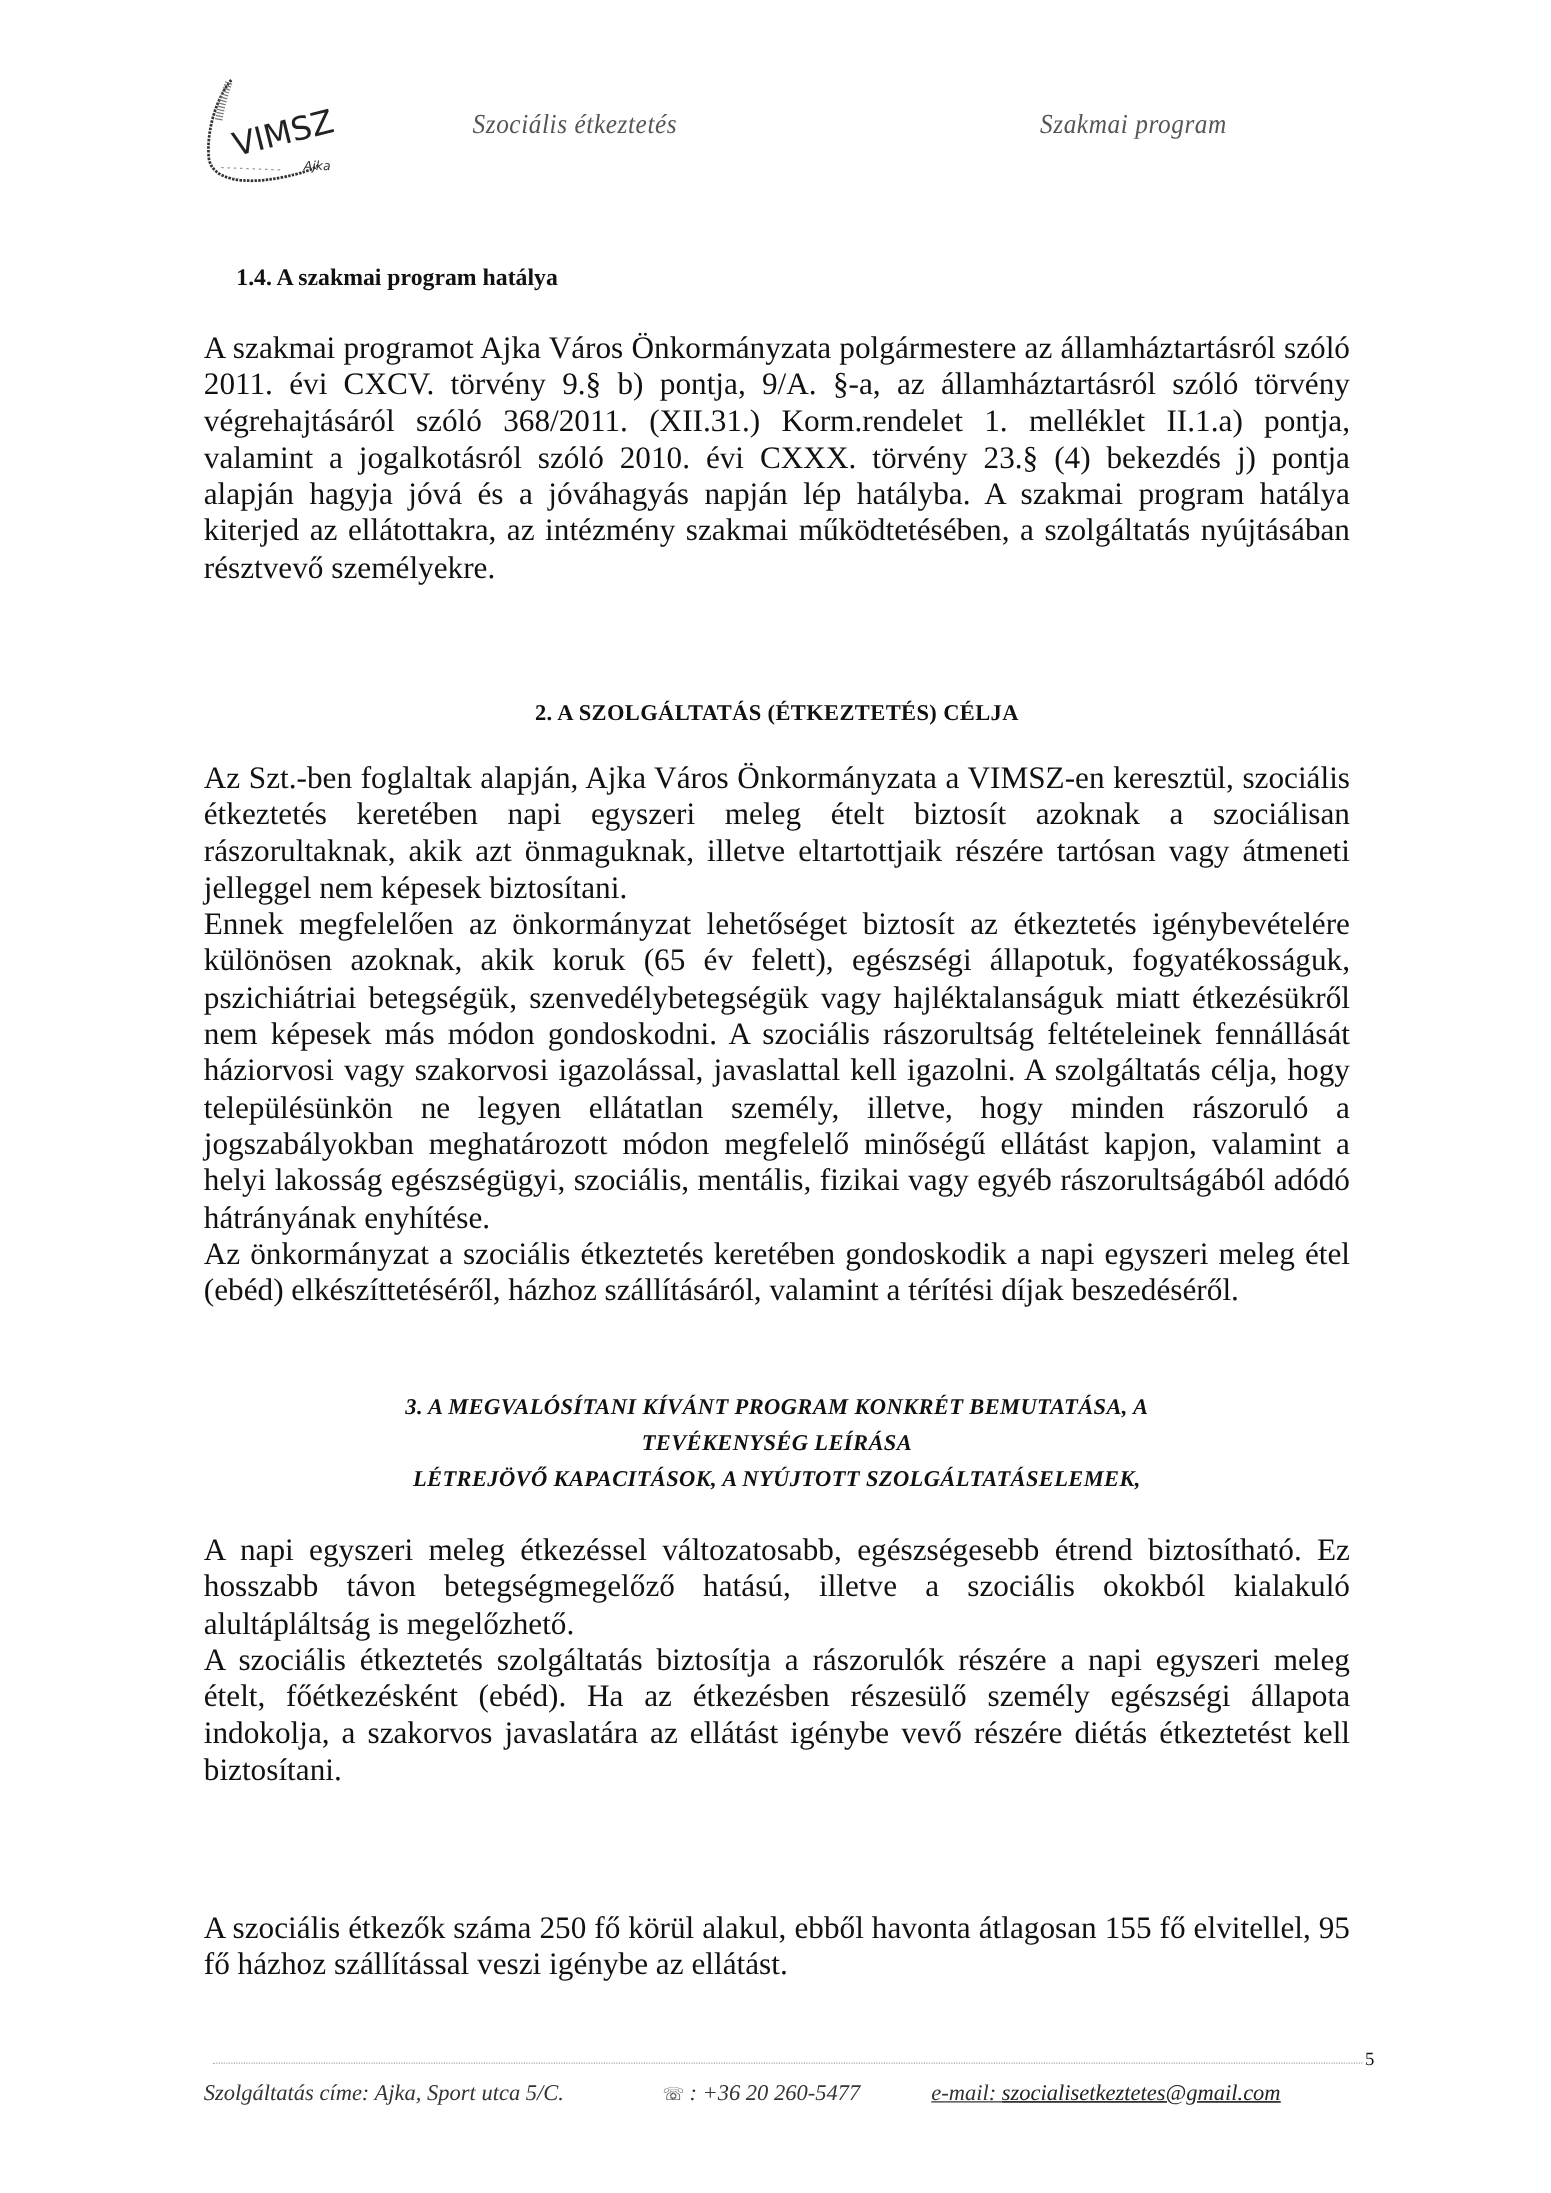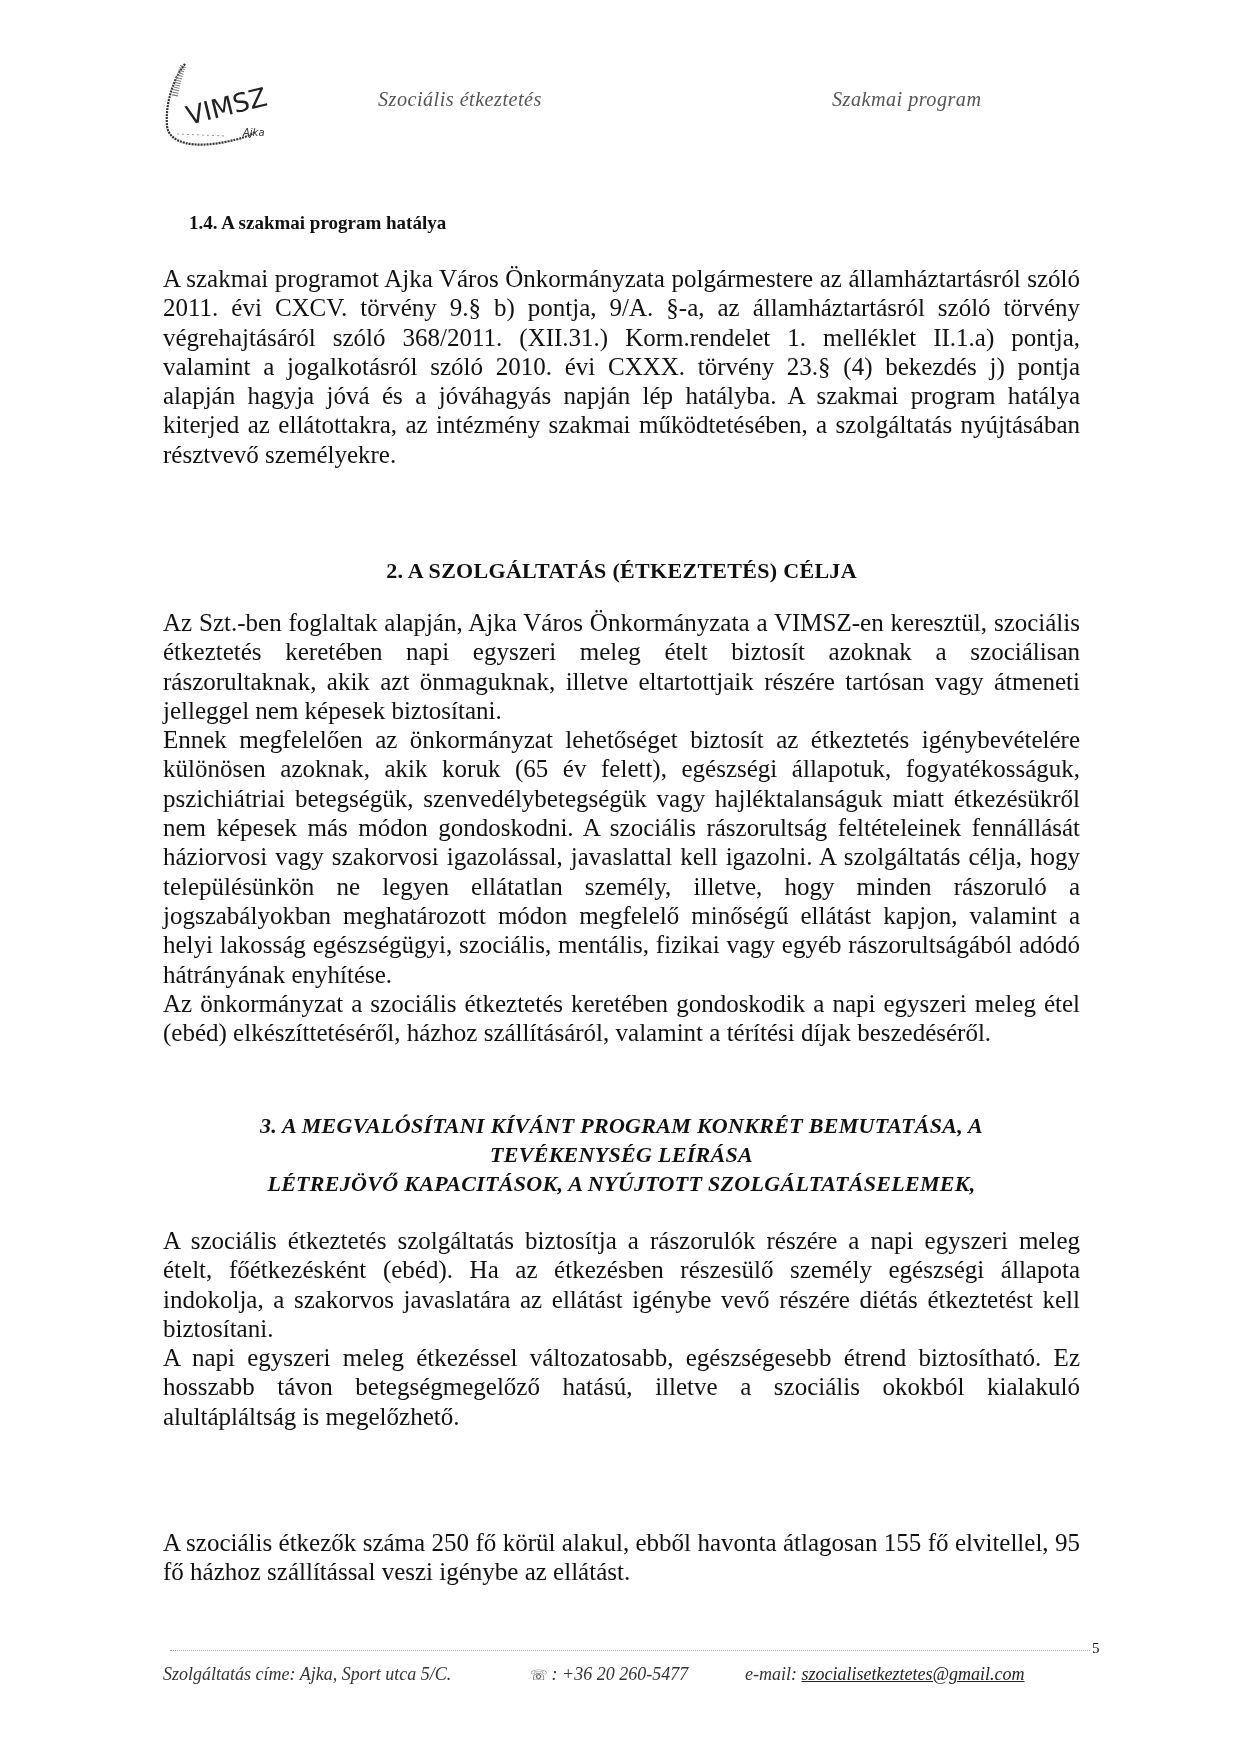--- a/index.html
+++ b/index.html
@@ -5,31 +5,31 @@
     html, body { margin: 0; padding: 0; background: #ffffff; }
     body { width: 1241px; height: 1754px; position: relative; overflow: hidden; color: #111; font-family: "Liberation Serif", "DejaVu Serif", serif; }
 
     .header { position: absolute; top: 48px; left: 0; width: 1241px; height: 110px; }
     .logo { position: absolute; left: 155px; top: 8px; width: 130px; height: 100px; }
     .header-center { position: absolute; left: 378px; top: 38px; font-style: italic; font-size: 22px; color: #555; letter-spacing: 0.5px; transform: scaleX(0.92); transform-origin: left; }
     .header-right { position: absolute; left: 832px; top: 38px; font-style: italic; font-size: 22px; color: #555; letter-spacing: 0.5px; transform: scaleX(0.92); transform-origin: left; }
 
     .content { position: absolute; left: 163px; top: 0; width: 917px; }
     .sub-heading { position: absolute; left: 26px; top: 212px; font-weight: bold; font-size: 19px; white-space: nowrap; }
-    .section-heading { position: absolute; left: 0; width: 917px; text-align: center; font-weight: bold; font-size: 22px; line-height: 29px; letter-spacing: 0.3px; }
+    .section-heading { position: absolute; left: 0; width: 917px; text-align: center; font-weight: bold; font-size: 18px; line-height: 29px; letter-spacing: 0.3px; }
     .para { position: absolute; left: 0; width: 917px; font-size: 25px; line-height: 29.3px; text-align: justify; }
     .para p { margin: 0; }
 
     .footer-rule { position: absolute; left: 170px; top: 1650px; width: 920px; border-top: 1px dotted #aaa; }
     .page-number { position: absolute; left: 1092px; top: 1640px; font-size: 15px; }
     .footer { position: absolute; top: 1664px; left: 0; width: 1241px; font-style: italic; font-size: 18px; color: #333; }
     .footer-address { position: absolute; left: 163px; }
     .footer-phone { position: absolute; left: 530px; }
     .footer-phone .phone-icon { font-style: normal; font-size: 14px; margin-right: 4px; }
-    .footer-email { position: absolute; left: 745px; }
+    .footer-email { position: absolute; left: 745px; text-decoration: underline; }
     .footer-email a { color: #222; text-decoration: underline; }
   </style>
 </head>
 <body>
 
 <div class="header">
   <div class="logo">
     <svg width="130" height="100" viewBox="0 0 130 100">
       <path d="M30 8 C 20 20, 10 45, 12 70 C 14 88, 40 92, 70 86 C 85 83, 95 80, 100 76" fill="none" stroke="#333" stroke-width="2.2" stroke-dasharray="2 1"></path>
       <path d="M28 10 C 25 18, 22 28, 20 40" fill="none" stroke="#777" stroke-width="6" stroke-dasharray="1 1.5"></path>
@@ -57,22 +57,22 @@
     <p>Az önkormányzat a szociális étkeztetés keretében gondoskodik a napi egyszeri meleg étel (ebéd) elkészíttetéséről, házhoz szállításáról, valamint a térítési díjak beszedéséről.</p>
   </div>
 
   <div class="section-heading" style="top:1111px;font-style:italic;">
     <div>3. A MEGVALÓSÍTANI KÍVÁNT PROGRAM KONKRÉT BEMUTATÁSA, A</div>
     <div>TEVÉKENYSÉG LEÍRÁSA</div>
     <div>LÉTREJÖVŐ KAPACITÁSOK, A NYÚJTOTT SZOLGÁLTATÁSELEMEK,</div>
   </div>
 
   <div class="para" style="top:1226px;">
+    <p>A napi egyszeri meleg étkezéssel változatosabb, egészségesebb étrend biztosítható. Ez hosszabb távon betegségmegelőző hatású, illetve a szociális okokból kialakuló alultápláltság is megelőzhető.</p>
     <p>A szociális étkeztetés szolgáltatás biztosítja a rászorulók részére a napi egyszeri meleg ételt, főétkezésként (ebéd). Ha az étkezésben részesülő személy egészségi állapota indokolja, a szakorvos javaslatára az ellátást igénybe vevő részére diétás étkeztetést kell biztosítani.</p>
-    <p>A napi egyszeri meleg étkezéssel változatosabb, egészségesebb étrend biztosítható. Ez hosszabb távon betegségmegelőző hatású, illetve a szociális okokból kialakuló alultápláltság is megelőzhető.</p>
   </div>
 
   <div class="para" style="top:1528px;">
     <p>A szociális étkezők száma 250 fő körül alakul, ebből havonta átlagosan 155 fő elvitellel, 95 fő házhoz szállítással veszi igénybe az ellátást.</p>
   </div>
 </div>
 
 <div class="footer-rule"></div>
 <div class="page-number">5</div>
 <div class="footer">

